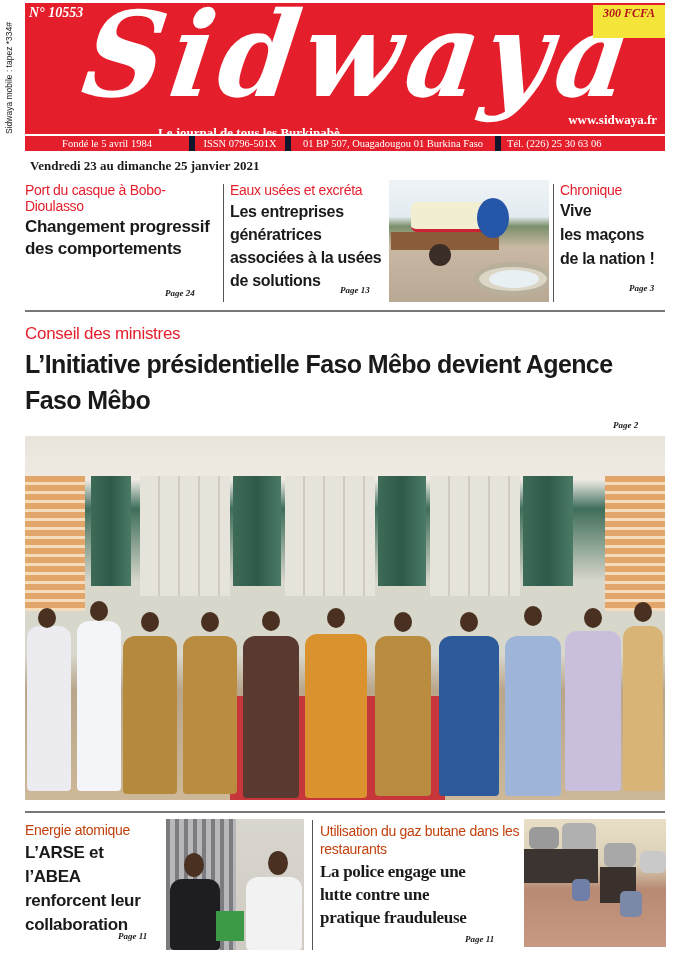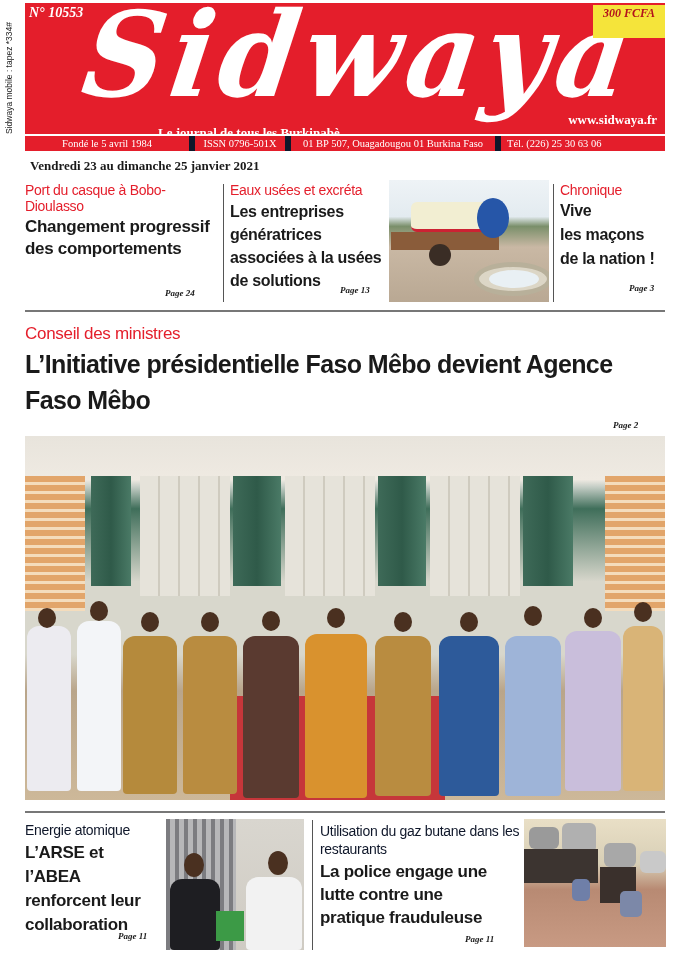--- a/index.html
+++ b/index.html
@@ -46,21 +46,21 @@
   .infobar .cell {
     color: #fff; font-family: "Liberation Serif", serif; font-size: 10.5px; line-height: 15px;
     border-right: 6px solid #0f172a; padding: 0 6px; white-space: nowrap; text-align: center;
   }
   .date-line {
     position: absolute; left: 30px; top: 158px; font-family: "Liberation Serif", serif;
     font-weight: bold; font-size: 13px; color: #1a1a1a;
   }
 
   .kicker-red { color: #e41e2b; font-family: "Liberation Sans", sans-serif; font-size: 14px; letter-spacing: -0.3px; }
-  .kicker-green { color: #0f172a; font-family: "Liberation Sans", sans-serif; font-size: 14px; letter-spacing: -0.3px; }
+  .kicker-green { color: #c2410c; font-family: "Liberation Sans", sans-serif; font-size: 14px; letter-spacing: -0.3px; }
   .headline { font-family: "Liberation Sans", sans-serif; font-weight: bold; color: #1a1a1a; letter-spacing: -0.3px; }
   .pageref { font-family: "Liberation Serif", serif; font-style: italic; font-weight: bold; font-size: 9px; color: #1a1a1a; position: absolute; }
 
   .teaser { position: absolute; }
   .vdiv { position: absolute; width: 1px; background: #555; }
   .hdiv { position: absolute; height: 2px; background: #777; }
 
   .photo { position: absolute; overflow: hidden; }
 
   
@@ -226,21 +226,21 @@
   <div style="position:absolute; left:50px; top:92px; width:28px; height:30px; background:#3c9a46;"></div>
 </div>
 
 <div class="vdiv" style="left:312px; top:820px; height:130px;"></div>
 
 <div class="teaser" style="left:320px; top:822px; width:200px; height:125px;">
   <div class="kicker-green" style="line-height:18px;">
     <div>Utilisation du gaz butane dans les</div>
     <div>restaurants</div>
   </div>
-  <div class="headline" style="font-size:17px; line-height:23px; margin-top:2px;">
+  <div class="headline" style="font-size:17px; line-height:23px; margin-top:2px;font-family:Liberation Serif, serif;">
     <div>La police engage une</div>
     <div>lutte contre une</div>
     <div>pratique frauduleuse</div>
   </div>
   <span class="pageref" style="left:145px; top:112px;">Page 11</span>
 </div>
 
 <div class="photo stoves-photo" style="left:524px; top:819px; width:142px; height:128px;">
   <div style="position:absolute; left:5px; top:8px; width:30px; height:22px; border-radius:6px; background:#9a9a9a;"></div>
   <div style="position:absolute; left:38px; top:4px; width:34px; height:30px; border-radius:6px; background:#b0b0b0;"></div>

